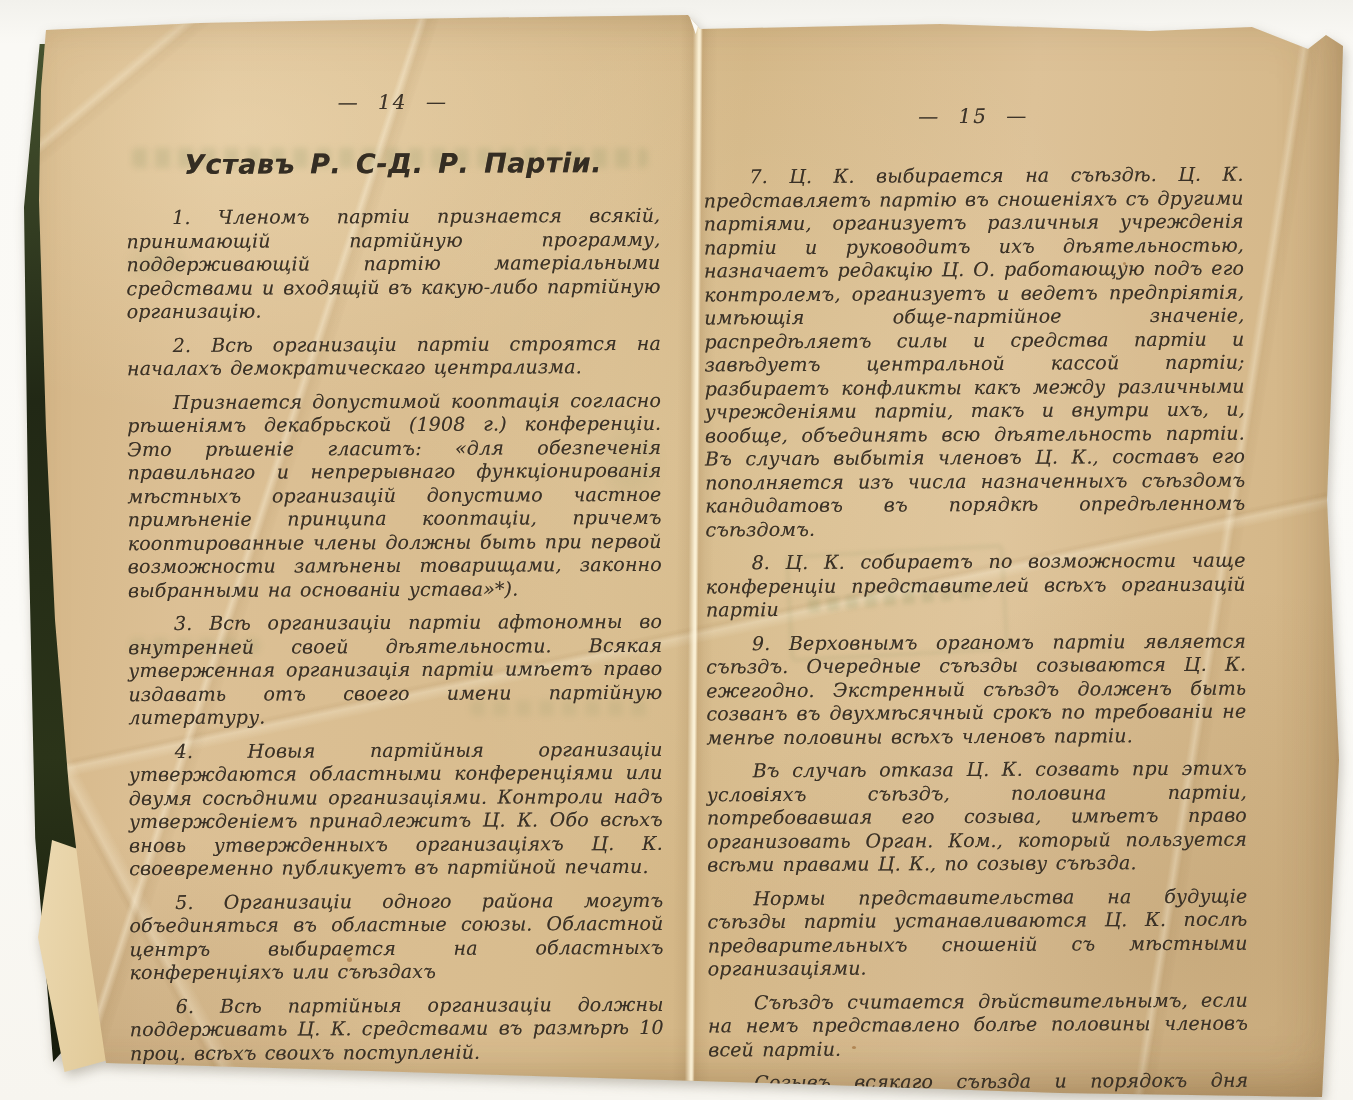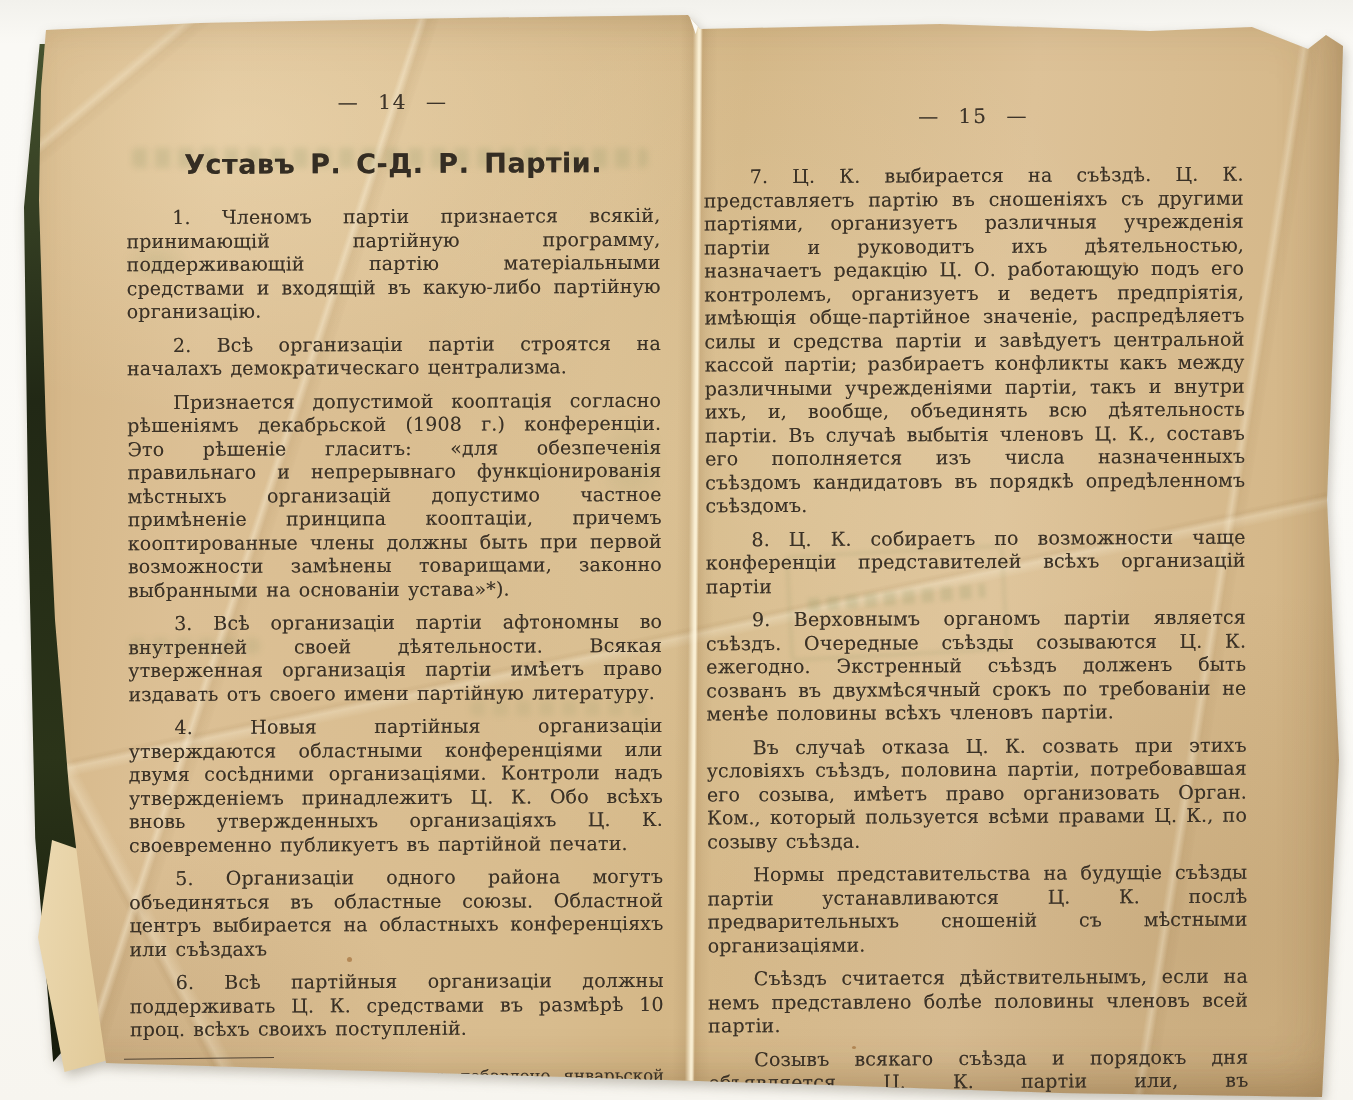--- a/index.html
+++ b/index.html
@@ -28,20 +28,21 @@
       radial-gradient(ellipse 700px 520px at 88% 86%,rgba(118,84,40,0.14),transparent 70%),
       radial-gradient(ellipse 520px 680px at 58% 42%,rgba(255,246,216,0.16),transparent 72%),
       radial-gradient(ellipse 420px 300px at 8% 96%,rgba(120,86,42,0.16),transparent 75%),
       linear-gradient(95deg,#d2b383 0%,#dcc095 16%,#d8bc8e 44%,#d4b787 52%,#ddc298 72%,#d1b383 100%);
     clip-path:polygon(
       46px 30px,200px 23px,460px 18px,688px 15px,700px 29px,940px 24px,1150px 31px,
       1252px 27px,1308px 49px,1326px 35px,1343px 46px,
       1337px 240px,1327px 500px,1339px 760px,1322px 1097px,
       1060px 1093px,800px 1084px,500px 1075px,106px 1063px,
       90px 955px,70px 800px,55px 620px,46px 430px,39px 200px,41px 90px);
+    font-style:italic;
   }
   .vignette{position:absolute;inset:0;box-shadow:inset 0 0 70px rgba(118,84,44,0.22),inset -28px 0 50px rgba(112,78,38,0.20),inset 0 -22px 45px rgba(112,78,38,0.16),inset 20px 0 40px rgba(118,86,46,0.14);}
   .creases{
     position:absolute;inset:0;opacity:.9;
     background:
       linear-gradient(108deg,transparent 24.7%,rgba(255,248,228,0.40) 25%,rgba(118,86,44,0.09) 25.4%,transparent 26.1%),
       linear-gradient(62deg,transparent 11.7%,rgba(118,86,44,0.08) 12%,rgba(255,248,228,0.30) 12.4%,transparent 13.1%),
       linear-gradient(168deg,transparent 55.7%,rgba(118,86,44,0.07) 56%,rgba(255,249,230,0.30) 56.4%,transparent 57.1%),
       linear-gradient(99deg,transparent 85.5%,rgba(255,248,228,0.35) 85.9%,rgba(118,86,44,0.07) 86.3%,transparent 87%),
       linear-gradient(140deg,transparent 7.6%,rgba(255,248,228,0.30) 8%,rgba(118,86,44,0.06) 8.4%,transparent 9%);

